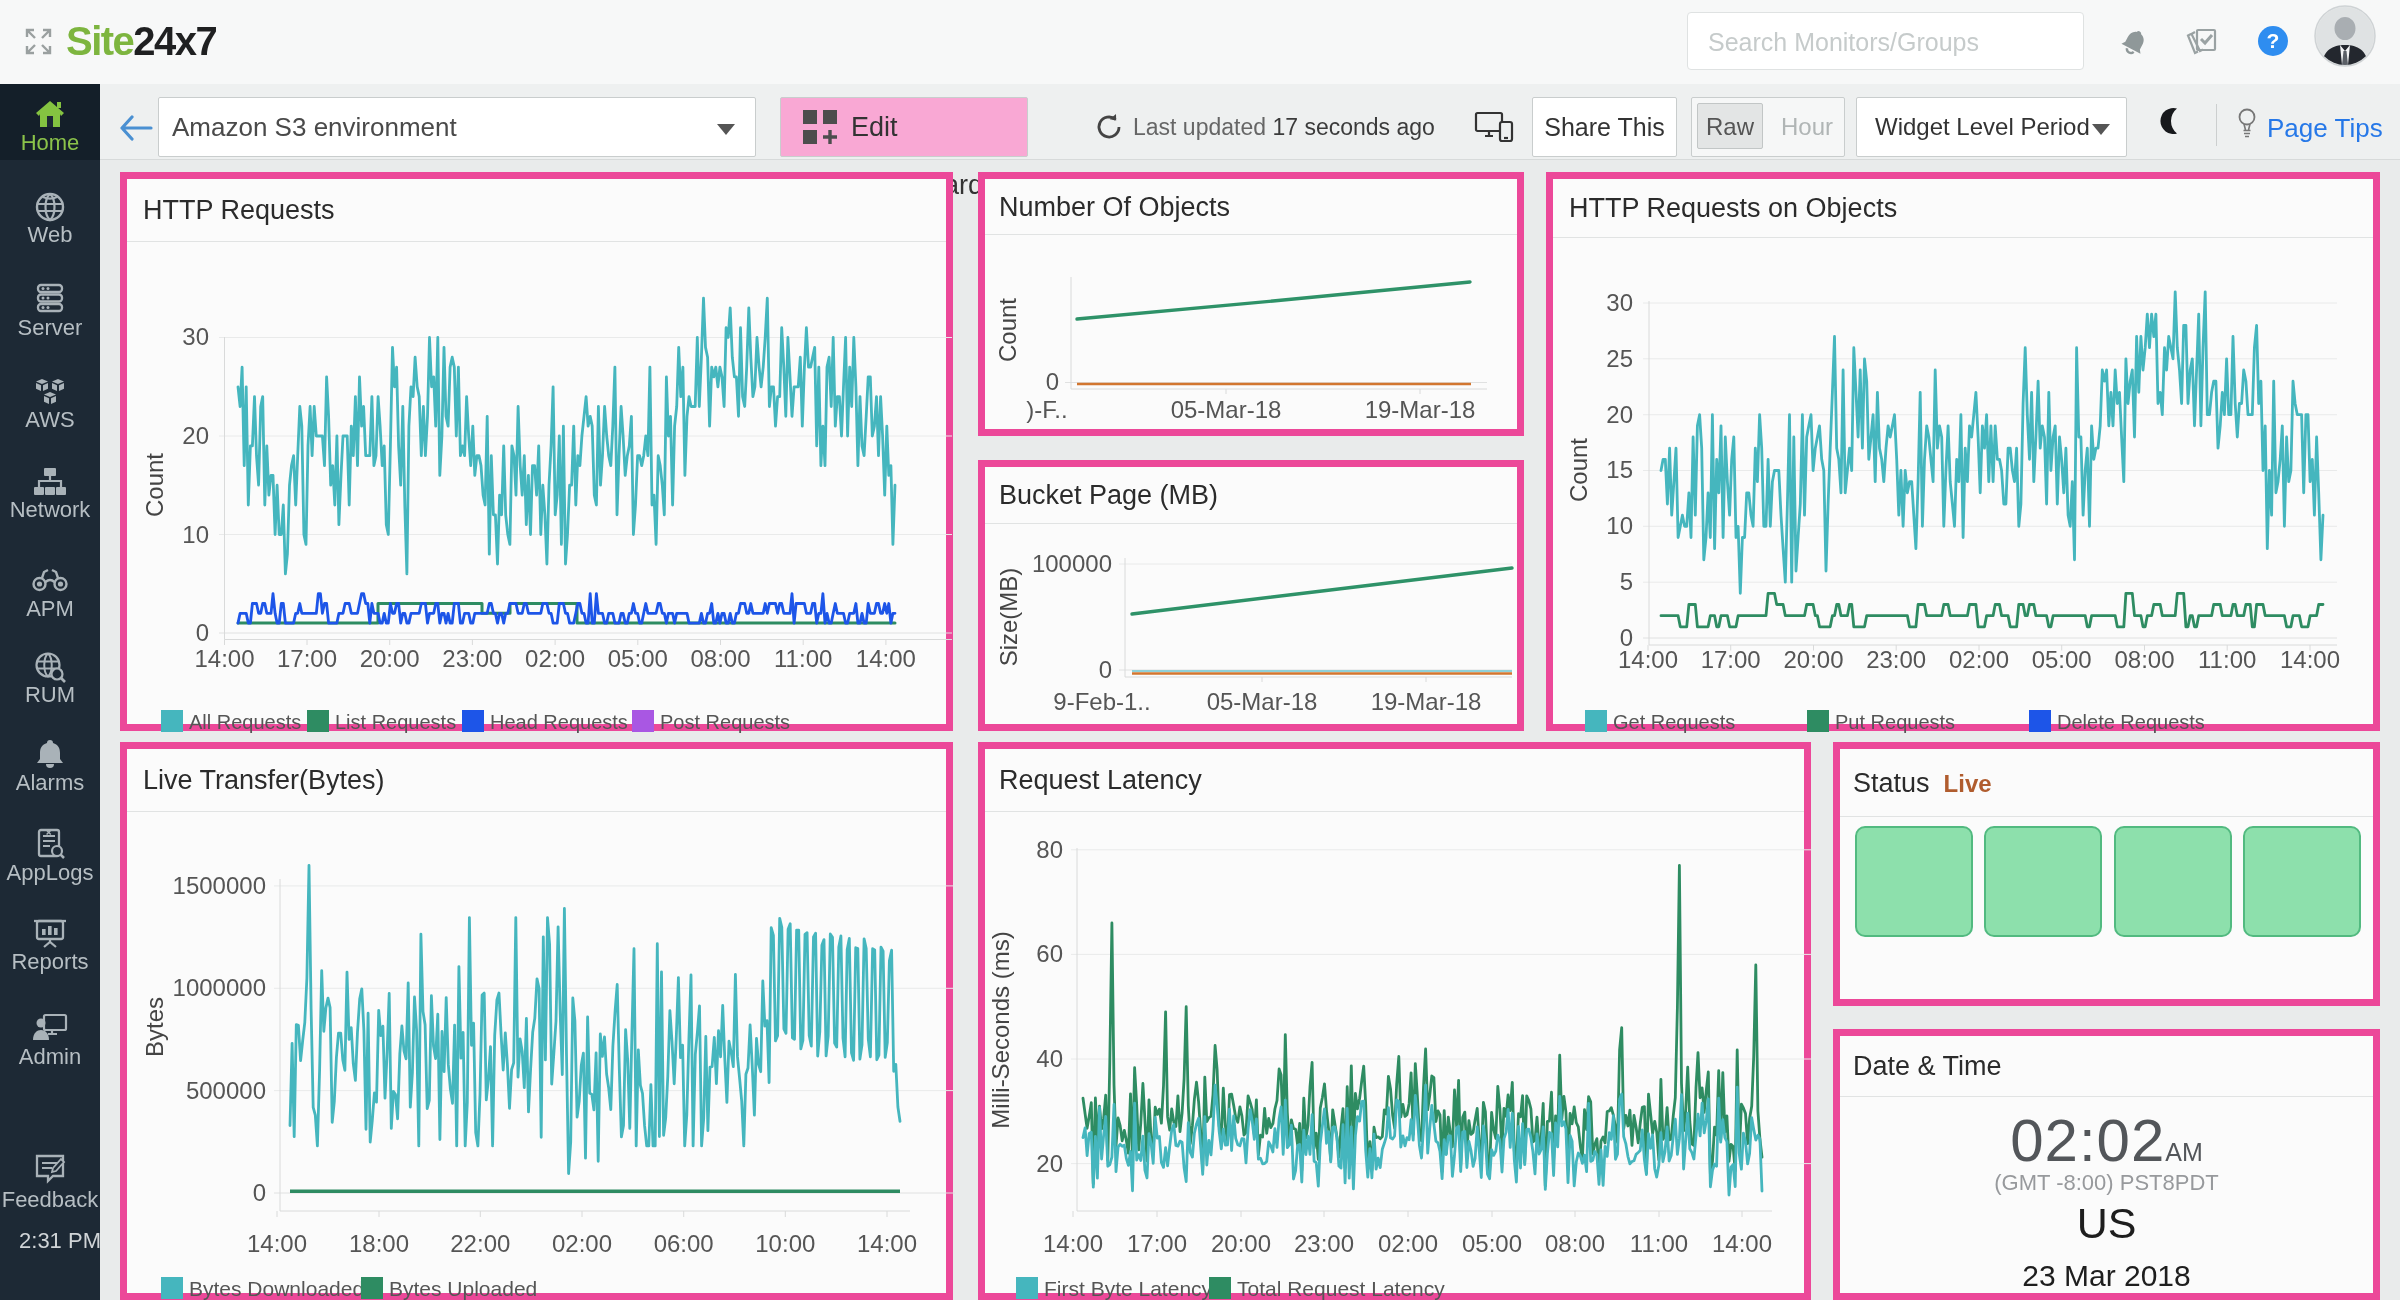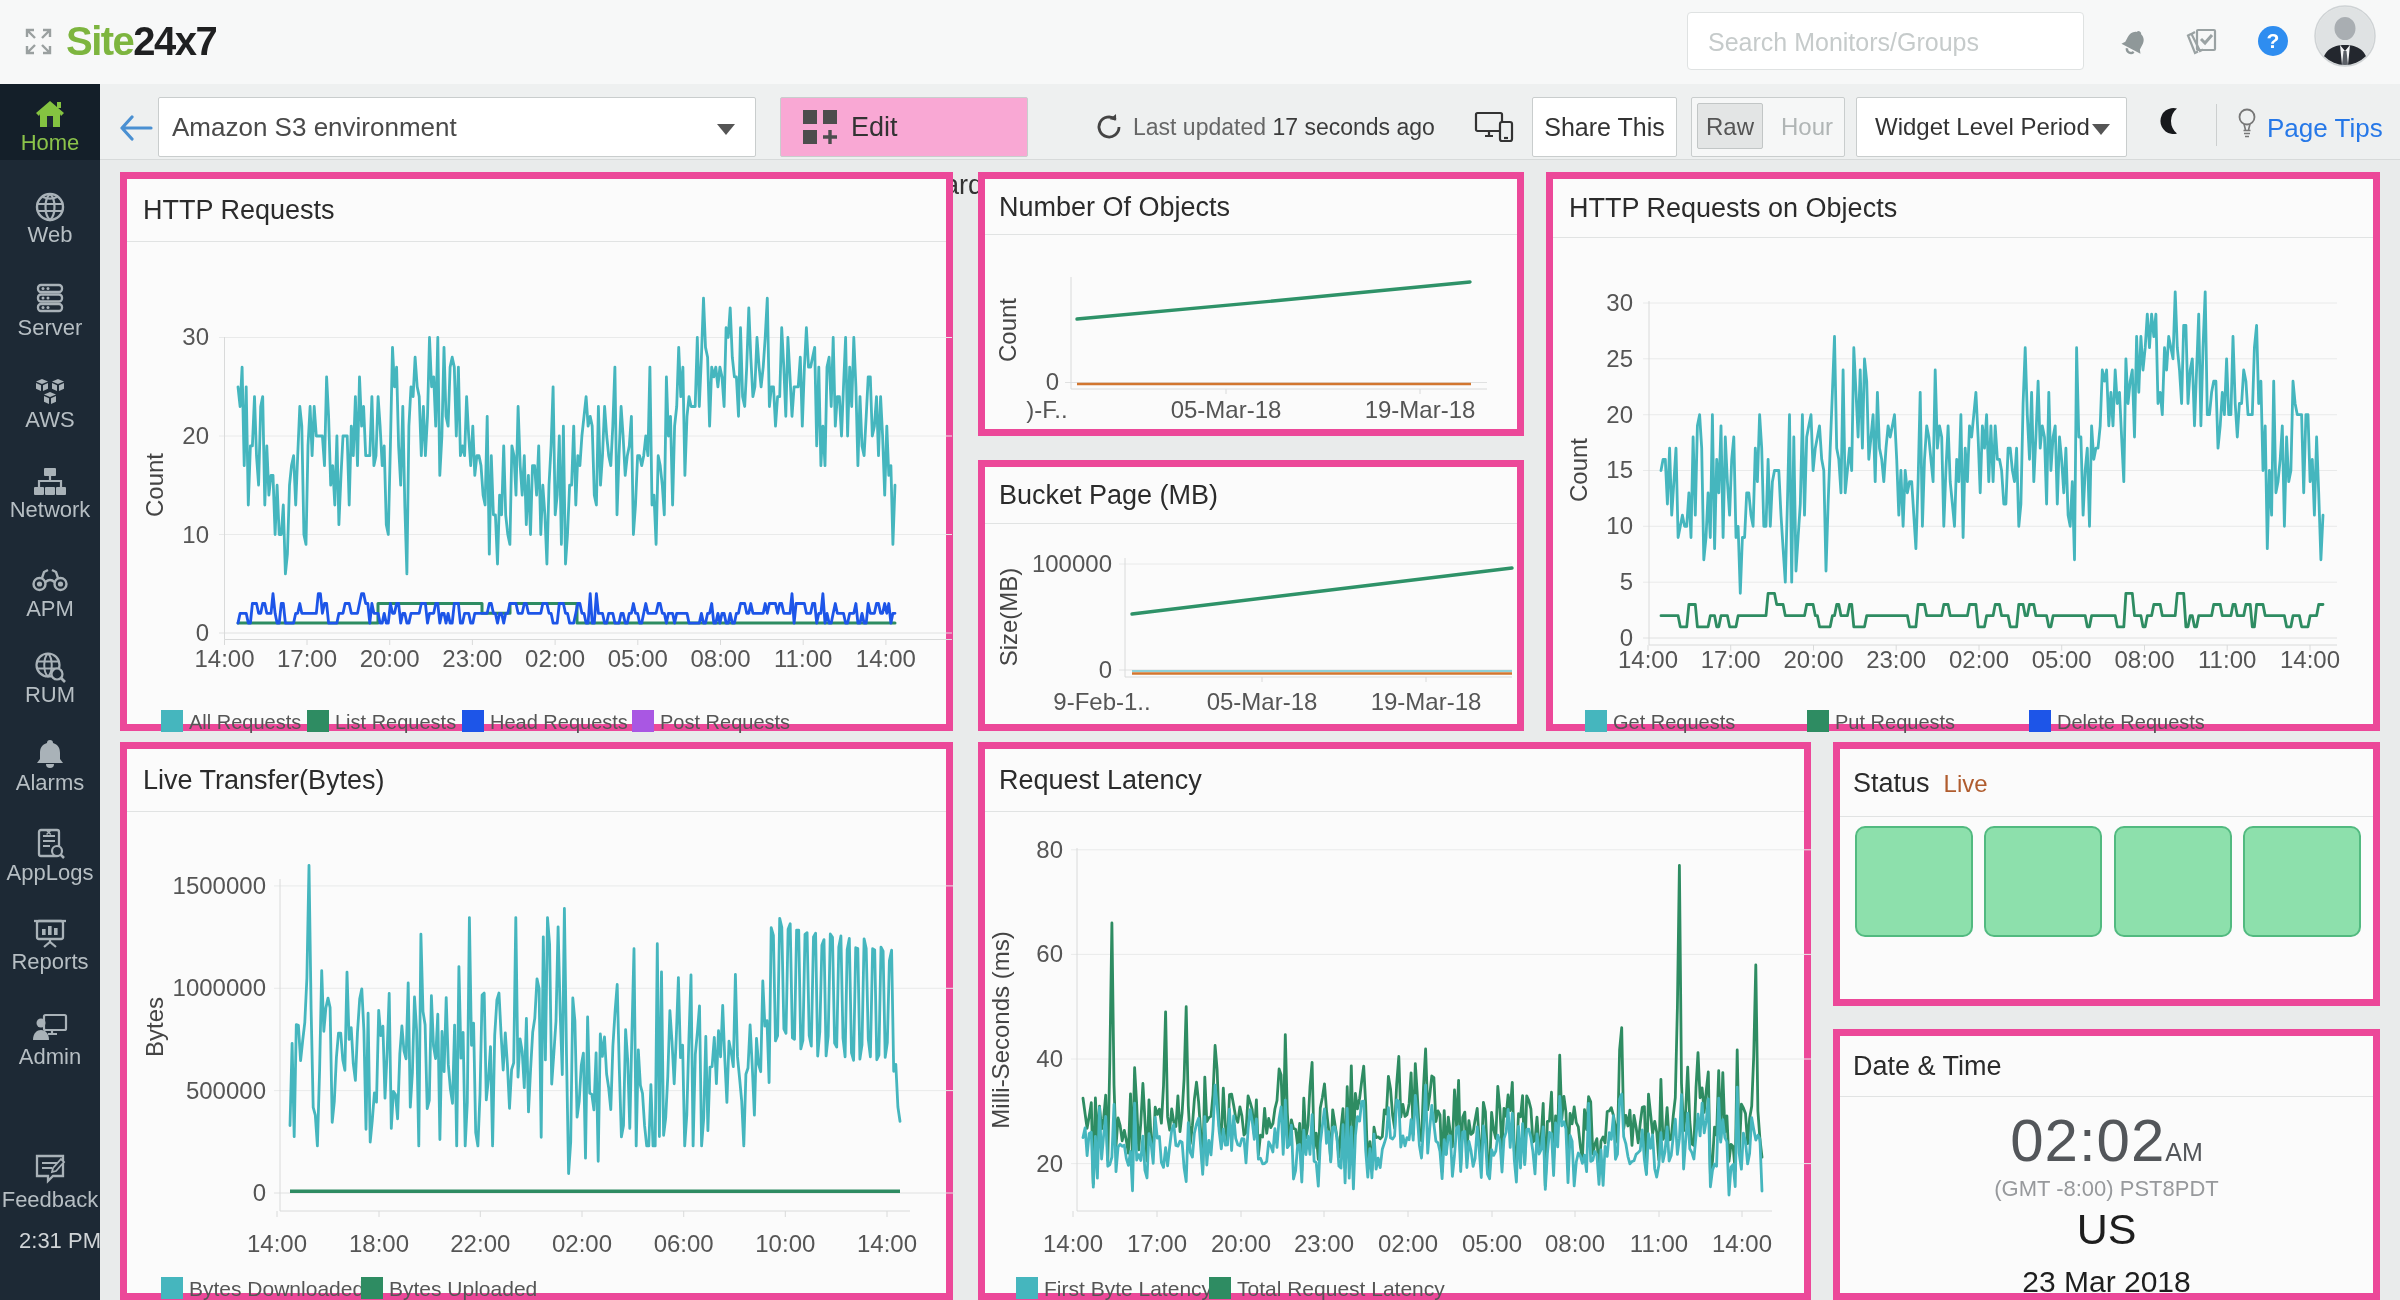--- a/index.html
+++ b/index.html
@@ -419,28 +419,28 @@
           <text x="1002" y="1023" font-size="24" fill="#444" text-anchor="middle" transform="rotate(-90 1002 1023)">Milli-Seconds (ms)</text>
           <polyline points="1076.0,1091.2 1078.1,1106.8 1080.1,1121.3 1082.2,1109.2 1084.3,1095.7 1086.3,1176.8 1088.4,1091.0 1090.4,1135.0 1092.5,1099.2 1094.6,1121.9 1096.6,1111.9 1098.7,1088.1 1100.8,1153.4 1102.8,1055.3 1104.9,916.0 1107.0,1077.8 1109.0,1139.4 1111.1,1111.0 1113.1,1118.3 1115.2,1133.8 1117.3,1123.3 1119.3,1133.3 1121.4,1146.2 1123.5,1086.9 1125.5,1154.1 1127.6,1060.7 1129.7,1097.5 1131.7,1142.8 1133.8,1116.0 1135.9,1076.5 1137.9,1112.6 1140.0,1153.9 1142.0,1092.9 1144.1,1130.8 1146.2,1144.4 1148.2,1100.2 1150.3,1107.4 1152.4,1102.1 1154.4,1116.2 1156.5,1078.8 1158.6,1004.9 1160.6,1109.9 1162.7,1123.0 1164.7,1102.0 1166.8,1115.1 1168.9,1119.5 1170.9,1088.8 1173.0,1124.7 1175.1,1106.0 1177.1,1071.8 1179.2,999.7 1181.3,1098.8 1183.3,1136.6 1185.4,1118.4 1187.4,1092.1 1189.5,1075.2 1191.6,1094.9 1193.6,1123.8 1195.7,1163.3 1197.8,1070.1 1199.8,1114.6 1201.9,1110.6 1204.0,1109.4 1206.0,1087.7 1208.1,1038.5 1210.1,1062.4 1212.2,1119.0 1214.3,1133.1 1216.3,1081.2 1218.4,1119.1 1220.5,1135.3 1222.5,1087.7 1224.6,1087.1 1226.7,1098.5 1228.7,1110.4 1230.8,1115.2 1232.9,1099.9 1234.9,1108.9 1237.0,1128.0 1239.0,1125.3 1241.1,1088.8 1243.2,1095.4 1245.2,1102.6 1247.3,1127.3 1249.4,1092.8 1251.4,1147.9 1253.5,1128.2 1255.6,1130.0 1257.6,1101.4 1259.7,1126.3 1261.7,1111.5 1263.8,1120.6 1265.9,1116.7 1267.9,1102.0 1270.0,1093.5 1272.1,1062.0 1274.1,1068.0 1276.2,1129.3 1278.3,1027.6 1280.3,1105.5 1282.4,1137.3 1284.4,1112.9 1286.5,1121.4 1288.6,1122.2 1290.6,1137.7 1292.7,1116.4 1294.8,1163.4 1296.8,1091.1 1298.9,1131.0 1301.0,1118.3 1303.0,1079.8 1305.1,1055.4 1307.1,1141.2 1309.2,1126.1 1311.3,1152.5 1313.3,1101.0 1315.4,1090.4 1317.5,1076.8 1319.5,1103.3 1321.6,1121.8 1323.7,1152.9 1325.7,1102.8 1327.8,1116.2 1329.9,1129.7 1331.9,1149.8 1334.0,1121.4 1336.0,1101.6 1338.1,1160.7 1340.2,1079.7 1342.2,1139.3 1344.3,1058.8 1346.4,1140.8 1348.4,1086.5 1350.5,1101.8 1352.6,1091.5 1354.6,1075.0 1356.7,1059.1 1358.7,1097.5 1360.8,1162.0 1362.9,1134.7 1364.9,1163.8 1367.0,1120.2 1369.1,1130.7 1371.1,1129.8 1373.2,1131.8 1375.3,1129.6 1377.3,1102.9 1379.4,1107.0 1381.4,1069.3 1383.5,1081.7 1385.6,1108.0 1387.6,1121.0 1389.7,1076.8 1391.8,1049.5 1393.8,1110.1 1395.9,1097.5 1398.0,1109.4 1400.0,1107.7 1402.1,1096.7 1404.1,1065.8 1406.2,1127.5 1408.3,1056.7 1410.3,1087.6 1412.4,1127.3 1414.5,1133.8 1416.5,1080.3 1418.6,1042.0 1420.7,1102.7 1422.7,1088.9 1424.8,1069.0 1426.9,1070.7 1428.9,1114.6 1431.0,1103.9 1433.0,1107.9 1435.1,1164.6 1437.2,1103.6 1439.2,1146.6 1441.3,1110.2 1443.4,1126.3 1445.4,1139.8 1447.5,1083.0 1449.6,1119.7 1451.6,1073.4 1453.7,1158.4 1455.7,1110.2 1457.8,1105.1 1459.9,1144.4 1461.9,1113.7 1464.0,1127.4 1466.1,1125.4 1468.1,1112.9 1470.2,1101.4 1472.3,1135.7 1474.3,1151.7 1476.4,1095.4 1478.4,1104.8 1480.5,1151.0 1482.6,1165.0 1484.6,1105.4 1486.7,1122.4 1488.8,1131.5 1490.8,1079.3 1492.9,1101.6 1495.0,1141.8 1497.0,1101.3 1499.1,1109.3 1501.1,1088.0 1503.2,1103.6 1505.3,1075.4 1507.3,1144.2 1509.4,1152.7 1511.5,1106.7 1513.5,1109.8 1515.6,1088.7 1517.7,1155.5 1519.7,1088.8 1521.8,1093.6 1523.9,1101.8 1525.9,1134.8 1528.0,1133.4 1530.0,1110.1 1532.1,1140.6 1534.2,1129.8 1536.2,1096.4 1538.3,1179.0 1540.4,1114.3 1542.4,1114.0 1544.5,1085.2 1546.6,1153.2 1548.6,1108.8 1550.7,1127.3 1552.7,1048.2 1554.8,1112.2 1556.9,1089.5 1558.9,1104.7 1561.0,1152.5 1563.1,1106.3 1565.1,1116.9 1567.2,1100.0 1569.3,1115.7 1571.3,1119.9 1573.4,1139.7 1575.4,1151.8 1577.5,1102.6 1579.6,1122.7 1581.6,1089.7 1583.7,1094.8 1585.8,1146.8 1587.8,1137.5 1589.9,1131.6 1592.0,1165.4 1594.0,1134.2 1596.1,1130.0 1598.1,1136.0 1600.2,1104.6 1602.3,1103.9 1604.3,1100.6 1606.4,1108.4 1608.5,1120.1 1610.5,1135.4 1612.6,1042.9 1614.7,1020.6 1616.7,1121.6 1618.8,1108.4 1620.9,1119.0 1622.9,1103.1 1625.0,1138.3 1627.0,1108.5 1629.1,1120.2 1631.2,1135.9 1633.2,1116.8 1635.3,1100.4 1637.4,1099.6 1639.4,1166.3 1641.5,1087.2 1643.6,1107.1 1645.6,1126.6 1647.7,1114.3 1649.7,1125.0 1651.8,1152.9 1653.9,1072.4 1655.9,1132.4 1658.0,1129.5 1660.1,1100.7 1662.1,1132.8 1664.2,1132.1 1666.3,1108.4 1668.3,1090.6 1670.4,1000.6 1672.4,858.5 1674.5,1076.5 1676.6,1123.8 1678.6,1105.2 1680.7,1060.1 1682.8,1114.2 1684.8,1136.8 1686.9,1138.5 1689.0,1080.9 1691.0,1045.6 1693.1,1090.8 1695.1,1080.9 1697.2,1105.3 1699.3,1083.1 1701.3,1065.0 1703.4,1168.4 1705.5,1154.3 1707.5,1120.2 1709.6,1128.1 1711.7,1063.7 1713.7,1132.7 1715.8,1065.6 1717.9,1125.0 1719.9,1108.9 1722.0,1154.4 1724.0,1137.3 1726.1,1139.4 1728.2,1163.8 1730.2,1043.0 1732.3,1146.7 1734.4,1097.1 1736.4,1100.9 1738.5,1106.5 1740.6,1136.6 1742.6,1111.5 1744.7,1099.2 1746.7,1049.7 1748.8,957.9 1750.9,1104.0 1752.9,1131.6 1755.0,1150.1" fill="none" stroke="#2e8c62" stroke-width="2.8" stroke-linejoin="round" stroke-linecap="round" opacity="1.0"></polyline>
           <polyline points="1076.0,1130.6 1078.1,1120.8 1080.1,1148.7 1082.2,1126.5 1084.3,1125.2 1086.3,1180.1 1088.4,1129.5 1090.4,1171.1 1092.5,1100.4 1094.6,1152.0 1096.6,1128.8 1098.7,1109.5 1100.8,1159.3 1102.8,1157.6 1104.9,1150.1 1107.0,1097.5 1109.0,1164.6 1111.1,1139.9 1113.1,1137.3 1115.2,1139.3 1117.3,1138.1 1119.3,1151.4 1121.4,1158.3 1123.5,1144.5 1125.5,1183.8 1127.6,1096.1 1129.7,1153.1 1131.7,1147.6 1133.8,1153.5 1135.9,1129.1 1137.9,1163.2 1140.0,1171.0 1142.0,1126.7 1144.1,1136.7 1146.2,1156.3 1148.2,1110.5 1150.3,1131.2 1152.4,1129.5 1154.4,1155.5 1156.5,1160.4 1158.6,1140.6 1160.6,1158.9 1162.7,1139.5 1164.7,1123.2 1166.8,1117.4 1168.9,1138.5 1170.9,1139.1 1173.0,1134.1 1175.1,1135.2 1177.1,1160.9 1179.2,1174.5 1181.3,1115.7 1183.3,1145.5 1185.4,1150.1 1187.4,1126.1 1189.5,1117.0 1191.6,1111.3 1193.6,1138.8 1195.7,1167.3 1197.8,1109.6 1199.8,1158.0 1201.9,1133.3 1204.0,1147.9 1206.0,1121.8 1208.1,1078.1 1210.1,1098.1 1212.2,1124.6 1214.3,1141.8 1216.3,1122.2 1218.4,1138.1 1220.5,1137.8 1222.5,1102.2 1224.6,1143.5 1226.7,1108.8 1228.7,1131.4 1230.8,1137.8 1232.9,1138.8 1234.9,1131.6 1237.0,1132.0 1239.0,1155.8 1241.1,1122.1 1243.2,1102.6 1245.2,1114.2 1247.3,1132.3 1249.4,1111.8 1251.4,1152.2 1253.5,1151.3 1255.6,1156.8 1257.6,1156.6 1259.7,1154.5 1261.7,1135.0 1263.8,1138.7 1265.9,1145.0 1267.9,1121.7 1270.0,1140.4 1272.1,1111.9 1274.1,1099.9 1276.2,1147.4 1278.3,1093.1 1280.3,1140.6 1282.4,1137.6 1284.4,1118.2 1286.5,1172.0 1288.6,1163.6 1290.6,1138.6 1292.7,1137.5 1294.8,1175.0 1296.8,1123.1 1298.9,1147.5 1301.0,1129.2 1303.0,1147.4 1305.1,1107.6 1307.1,1154.3 1309.2,1155.5 1311.3,1179.2 1313.3,1136.0 1315.4,1118.5 1317.5,1101.8 1319.5,1136.3 1321.6,1124.7 1323.7,1154.8 1325.7,1120.3 1327.8,1119.9 1329.9,1130.2 1331.9,1159.1 1334.0,1161.1 1336.0,1117.7 1338.1,1175.9 1340.2,1101.5 1342.2,1171.1 1344.3,1119.8 1346.4,1181.9 1348.4,1128.7 1350.5,1109.7 1352.6,1114.1 1354.6,1094.7 1356.7,1094.1 1358.7,1143.6 1360.8,1170.2 1362.9,1141.6 1364.9,1170.8 1367.0,1127.2 1369.1,1162.2 1371.1,1151.1 1373.2,1160.6 1375.3,1142.3 1377.3,1136.3 1379.4,1129.4 1381.4,1100.7 1383.5,1130.8 1385.6,1132.0 1387.6,1129.0 1389.7,1092.9 1391.8,1094.3 1393.8,1140.1 1395.9,1128.8 1398.0,1138.9 1400.0,1130.6 1402.1,1132.7 1404.1,1112.6 1406.2,1133.1 1408.3,1088.5 1410.3,1109.1 1412.4,1138.4 1414.5,1151.0 1416.5,1121.5 1418.6,1078.1 1420.7,1146.2 1422.7,1121.9 1424.8,1098.4 1426.9,1117.1 1428.9,1134.1 1431.0,1135.9 1433.0,1144.8 1435.1,1171.7 1437.2,1132.6 1439.2,1147.6 1441.3,1129.2 1443.4,1128.8 1445.4,1169.3 1447.5,1148.5 1449.6,1120.9 1451.6,1119.2 1453.7,1164.5 1455.7,1125.1 1457.8,1124.4 1459.9,1160.5 1461.9,1134.3 1464.0,1143.6 1466.1,1159.3 1468.1,1151.4 1470.2,1119.9 1472.3,1144.3 1474.3,1170.5 1476.4,1118.9 1478.4,1133.1 1480.5,1167.1 1482.6,1171.7 1484.6,1142.7 1486.7,1148.4 1488.8,1144.1 1490.8,1128.1 1492.9,1133.9 1495.0,1165.0 1497.0,1131.6 1499.1,1125.1 1501.1,1102.4 1503.2,1140.3 1505.3,1106.3 1507.3,1152.8 1509.4,1175.0 1511.5,1119.5 1513.5,1161.0 1515.6,1116.6 1517.7,1157.6 1519.7,1122.3 1521.8,1122.1 1523.9,1130.6 1525.9,1144.8 1528.0,1166.9 1530.0,1126.9 1532.1,1147.0 1534.2,1142.5 1536.2,1119.8 1538.3,1182.4 1540.4,1146.7 1542.4,1125.4 1544.5,1126.4 1546.6,1168.5 1548.6,1115.9 1550.7,1139.9 1552.7,1089.3 1554.8,1118.8 1556.9,1114.8 1558.9,1121.6 1561.0,1175.6 1563.1,1128.5 1565.1,1134.1 1567.2,1178.9 1569.3,1154.8 1571.3,1146.0 1573.4,1149.1 1575.4,1156.3 1577.5,1148.2 1579.6,1164.6 1581.6,1096.4 1583.7,1154.4 1585.8,1153.3 1587.8,1144.4 1589.9,1147.8 1592.0,1177.3 1594.0,1143.0 1596.1,1178.4 1598.1,1139.3 1600.2,1149.5 1602.3,1125.7 1604.3,1132.3 1606.4,1108.6 1608.5,1152.3 1610.5,1147.3 1612.6,1092.2 1614.7,1087.0 1616.7,1129.6 1618.8,1136.6 1620.9,1149.3 1622.9,1156.9 1625.0,1154.5 1627.0,1153.7 1629.1,1147.4 1631.2,1145.5 1633.2,1143.6 1635.3,1122.8 1637.4,1152.8 1639.4,1167.5 1641.5,1126.6 1643.6,1141.4 1645.6,1127.9 1647.7,1161.7 1649.7,1170.1 1651.8,1158.6 1653.9,1125.7 1655.9,1154.7 1658.0,1144.7 1660.1,1119.9 1662.1,1154.0 1664.2,1148.5 1666.3,1129.2 1668.3,1112.2 1670.4,1147.3 1672.4,1131.9 1674.5,1087.7 1676.6,1162.0 1678.6,1134.7 1680.7,1106.1 1682.8,1141.8 1684.8,1145.4 1686.9,1152.0 1689.0,1128.9 1691.0,1107.1 1693.1,1128.8 1695.1,1096.2 1697.2,1125.9 1699.3,1113.4 1701.3,1091.8 1703.4,1179.8 1705.5,1163.3 1707.5,1157.2 1709.6,1159.3 1711.7,1091.2 1713.7,1135.1 1715.8,1112.6 1717.9,1130.6 1719.9,1134.6 1722.0,1188.0 1724.0,1160.2 1726.1,1157.6 1728.2,1179.5 1730.2,1080.1 1732.3,1147.2 1734.4,1162.2 1736.4,1126.2 1738.5,1134.6 1740.6,1156.9 1742.6,1146.5 1744.7,1110.7 1746.7,1122.3 1748.8,1133.1 1750.9,1128.2 1752.9,1131.9 1755.0,1184.0" fill="none" stroke="#45b6be" stroke-width="2.8" stroke-linejoin="round" stroke-linecap="round" opacity="1.0"></polyline>
           <rect x="1009" y="1270" width="22" height="22" fill="#45b6be"></rect>
           <text x="1037" y="1288.5" font-size="21" fill="#555">First Byte Latency</text>
           <rect x="1202" y="1270" width="22" height="22" fill="#2e8c62"></rect>
           <text x="1230" y="1288.5" font-size="21" fill="#555">Total Request Latency</text>
         </svg>
       </div>
 <div class="card" style="left:1733px;top:582px;width:547px;height:264px">
-        <div class="hd" style="height:68px;line-height:68px;padding-left:13px">Status<span style="color:#b05c2e;font-size:24px;font-weight:400;margin-left:14px">Live</span></div>
+        <div class="hd" style="height:68px;line-height:68px;padding-left:13px">Status<span style="color:#b05c2e;font-size:24px;font-weight:700;margin-left:14px">Live</span></div>
         <div style="position:absolute;left:15px;top:77px;width:118px;height:111px;background:#8de0ac;border:2px solid #52ba80;border-radius:10px"></div>
         <div style="position:absolute;left:144px;top:77px;width:118px;height:111px;background:#8de0ac;border:2px solid #52ba80;border-radius:10px"></div>
         <div style="position:absolute;left:274px;top:77px;width:118px;height:111px;background:#8de0ac;border:2px solid #52ba80;border-radius:10px"></div>
         <div style="position:absolute;left:403px;top:77px;width:118px;height:111px;background:#8de0ac;border:2px solid #52ba80;border-radius:10px"></div>
       </div>
 <div class="card" style="left:1733px;top:869px;width:547px;height:271px">
         <div class="hd" style="height:61px;line-height:61px;padding-left:13px">Date &amp; Time</div>
         <div style="position:absolute;left:0;top:61px;width:100%;text-align:center">
           <div style="margin-top:9px;height:60px;color:#53565a"><span style="font-size:60px;letter-spacing:1px">02:02</span><span style="font-size:25px">AM</span></div>
-          <div style="font-size:22px;color:#97999c;margin-top:10px">(GMT -8:00) PST8PDT</div>
+          <div style="font-size:22px;color:#97999c;margin-top:4px">(GMT -8:00) PST8PDT</div>
           <div style="font-size:43px;color:#1e1e1e;margin-top:3px">US</div>
           <div style="font-size:30px;color:#1e1e1e;margin-top:11px">23 Mar 2018</div>
         </div>
       </div>
 </div>
 </div>
 </body></html>

